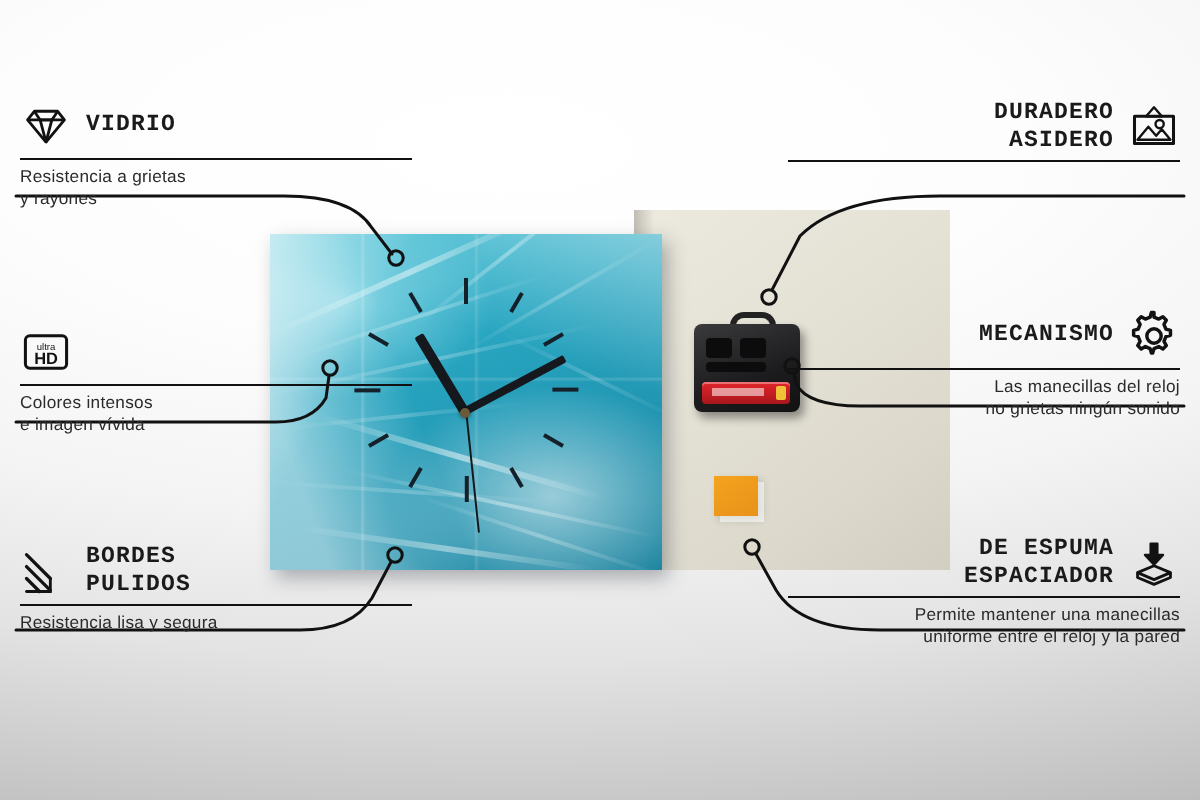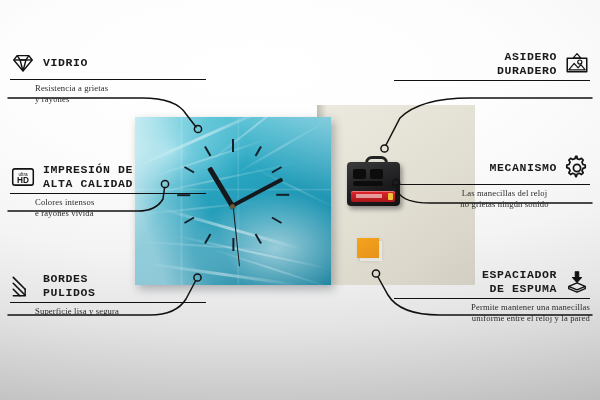--- a/index.html
+++ b/index.html
@@ -55,22 +55,22 @@
         background:linear-gradient(150deg,#f5a31e,#e7921a);
         box-shadow:3px 3px 0 rgba(255,255,255,.55), 2px 2px 4px rgba(0,0,0,.18);}
   
   .callout{position:absolute;width:196px;}
   .callout.right{text-align:right;}
   .co-head{display:flex;align-items:center;gap:7px;}
   .callout.right .co-head{flex-direction:row-reverse;}
   .co-title{font-family:Liberation Mono, monospace;font-weight:bold;color:#1a1a1a;
             font-size:11.5px;letter-spacing:.6px;line-height:13.5px;text-transform:uppercase;}
   .co-rule{border:none;border-top:1.4px solid #111;margin:3px 0 3px 0;width:100%;}
-  .co-sub{font-family:Liberation Serif, serif;font-size:8.6px;color:#2a2a2a;
-          line-height:10.5px;letter-spacing:.15px;margin-left:25px;}
+  .co-sub{font-family:Liberation Sans, sans-serif;font-size:8.6px;color:#2a2a2a;
+          line-height:10.5px;letter-spacing:.15px;}
   .ico{width:26px;height:26px;flex:0 0 26px;color:#121212;}
   .ico svg{display:block;width:26px;height:26px;}
   
   #wires{position:absolute;left:0;top:0;width:600px;height:400px;pointer-events:none;}
 </style>
 </head>
 <body>
 
 <div id="stage">
 
@@ -173,68 +173,64 @@
 
   <div class="callout" style="left:10px;top:163px;">
     <div class="co-head">
       <span class="ico">
         <svg viewBox="0 0 24 24">
           <rect x="2.5" y="4.5" width="19" height="15" rx="2" fill="none" stroke="currentColor" stroke-width="1.4"></rect>
           <text x="12" y="11" text-anchor="middle" font-family="Liberation Sans, sans-serif" font-size="4.4" fill="currentColor">ultra</text>
           <text x="12" y="17.6" text-anchor="middle" font-family="Liberation Sans, sans-serif" font-size="7.6" font-weight="bold" fill="currentColor">HD</text>
         </svg>
       </span>
-      <div>
-        <div class="co-title">IMPRESIÓN DE</div>
-        <div class="co-title">ALTA CALIDAD</div>
-      </div>
     </div>
     <hr class="co-rule">
     <div class="co-sub" style="white-space:pre-line;">Colores intensos
-e rayones vívida</div>
+e imagen vívida</div>
   </div>
 
   <div class="callout" style="left:10px;top:272px;">
     <div class="co-head">
       <span class="ico">
         <svg viewBox="0 0 24 24" fill="none" stroke="currentColor" stroke-width="1.5" stroke-linecap="round">
           <path d="M3 4 L14 15"></path>
             <path d="M3 9.5 L14 20.5"></path>
             <path d="M3 15 L9 21"></path>
           <path d="M14 15 L14 21 L3 21" stroke-width="1.3"></path>
         </svg>
       </span>
       <div>
         <div class="co-title">BORDES</div>
         <div class="co-title">PULIDOS</div>
       </div>
     </div>
     <hr class="co-rule">
-    <div class="co-sub" style="white-space:pre-line;">Superficie lisa y segura</div>
+    <div class="co-sub" style="white-space:pre-line;">Resistencia lisa y segura</div>
   </div>
 
   <div class="callout right" style="left:394px;top:50px;">
     <div class="co-head">
       <span class="ico">
         <svg viewBox="0 0 24 24" fill="none" stroke="currentColor" stroke-width="1.3" stroke-linejoin="round">
           <path d="M12 2.4 L8.4 6.6 H15.6 Z" stroke-width="1.1"></path>
           <rect x="3" y="6.6" width="18" height="12.6" stroke-width="1.4"></rect>
           <path d="M4.4 17.4 L9.4 11.4 L13 15.6 L15.6 12.6 L19.6 17.4 Z" stroke-width="1.1"></path>
           <circle cx="14.6" cy="10.2" r="1.9" stroke-width="1.1"></circle>
         </svg>
       </span>
       <div>
+        <div class="co-title">DURADERO</div>
         <div class="co-title">ASIDERO</div>
-        <div class="co-title">DURADERO</div>
-      </div>
-    </div>
-    <hr class="co-rule">
-  </div>
-
-  <div class="callout right" style="left:394px;top:155px;text-align:center;">
+      </div>
+    </div>
+    <hr class="co-rule">
+  </div>
+
+  <div class="callout right" style="left:394px;top:155px;">
     <div class="co-head">
       <span class="ico">
         <svg viewBox="0 0 24 24" fill="none" stroke="currentColor" stroke-width="1.6" stroke-linejoin="round">
           <path d="M12 3.3 l2.2 .9 1.9-1.1 1.6 1.6-1.1 1.9 .9 2.2 2.1 .6v2.3l-2.1 .6-.9 2.2 1.1 1.9-1.6 1.6-1.9-1.1-2.2 .9-.6 2.1H10.8l-.6-2.1-2.2-.9-1.9 1.1-1.6-1.6 1.1-1.9-.9-2.2-2.1-.6V9.4l2.1-.6 .9-2.2L4.5 4.7 6.1 3.1 8 4.2l2.2-.9 .6-2.1h1.2z"></path>
           <circle cx="12" cy="12" r="3.3"></circle>
         </svg>
       </span>
       <div>
         <div class="co-title">MECANISMO</div>
       </div>
@@ -247,22 +243,22 @@
   <div class="callout right" style="left:394px;top:268px;">
     <div class="co-head">
       <span class="ico">
         <svg viewBox="0 0 24 24" fill="none" stroke="currentColor" stroke-width="1.3" stroke-linejoin="round">
           <path d="M10.4 2.6 h3.2 v5.2 h2.6 L12 12.4 L7.8 7.8 h2.6 z" fill="currentColor" stroke-width="1"></path>
           <path d="M12 12.8 L19.6 16 L12 19.2 L4.4 16 Z"></path>
           <path d="M4.4 16 v2.2 L12 21.4 L19.6 18.2 V16"></path>
         </svg>
       </span>
       <div>
+        <div class="co-title">DE ESPUMA</div>
         <div class="co-title">ESPACIADOR</div>
-        <div class="co-title">DE ESPUMA</div>
       </div>
     </div>
     <hr class="co-rule">
     <div class="co-sub" style="white-space:pre-line;">Permite mantener una manecillas
 uniforme entre el reloj y la pared</div>
   </div>
 
 </div>
 
 </body></html>

